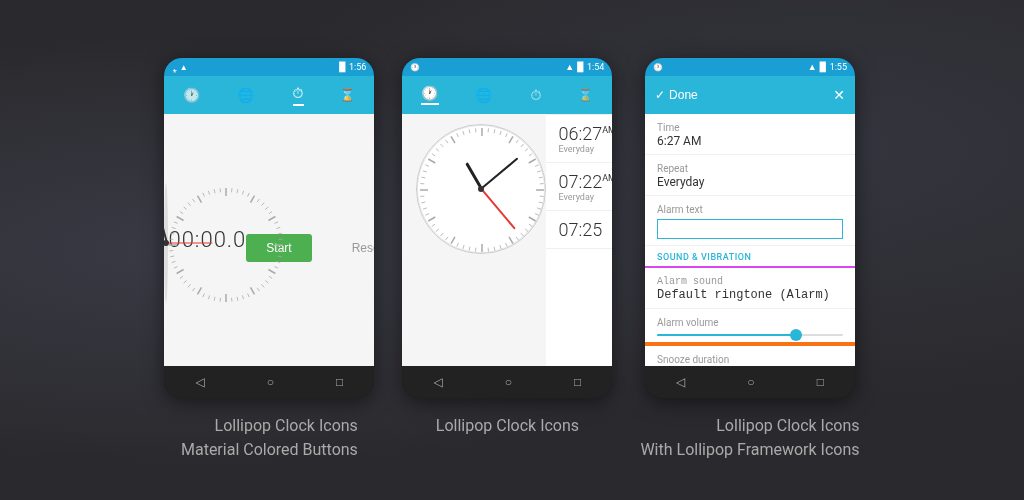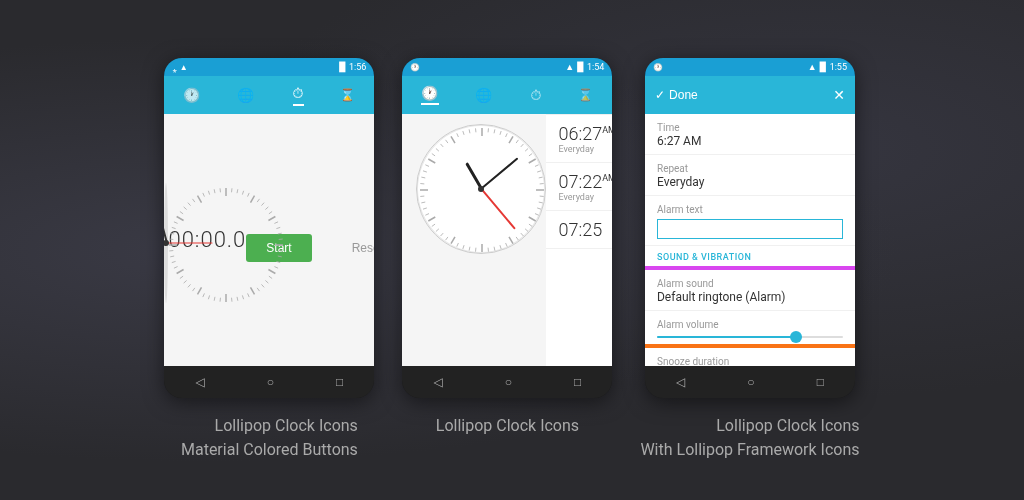--- a/index.html
+++ b/index.html
@@ -285,21 +285,21 @@
       font-size: 12px;
       color: #333;
     }
 
     .edit-section-header {
       padding: 6px 12px 4px;
       font-size: 9px;
       color: #29b6d8;
       font-weight: 500;
       letter-spacing: 0.5px;
-      border-bottom: 4px solid #d946ef;
+      border-bottom: 2px solid #d946ef;
     }
 
     .alarm-text-input {
       width: 100%;
       border: 1.5px solid #29b6d8;
       outline: none;
       padding: 3px 6px;
       font-size: 11px;
       margin-top: 3px;
     }
@@ -709,21 +709,21 @@
             <div class="edit-value" style="cursor:pointer;">Everyday</div>
           </div>
 
           <div class="edit-row">
             <div class="edit-label">Alarm text</div>
             <input class="alarm-text-input" type="text" value="" style="">
           </div>
 
           <div class="edit-section-header">SOUND &amp; VIBRATION</div>
 
-          <div class="edit-row" style="cursor:pointer;">
+          <div class="edit-row" style="cursor:pointer;font-family:Liberation Mono, monospace;">
             <div class="edit-label">Alarm sound</div>
             <div class="edit-value">Default ringtone (Alarm)</div>
           </div>
 
           <div class="alarm-volume-row">
             <div class="volume-label">Alarm volume</div>
             <div class="volume-slider-track">
               <div class="volume-slider-fill"></div>
               <div class="volume-thumb"></div>
             </div>

